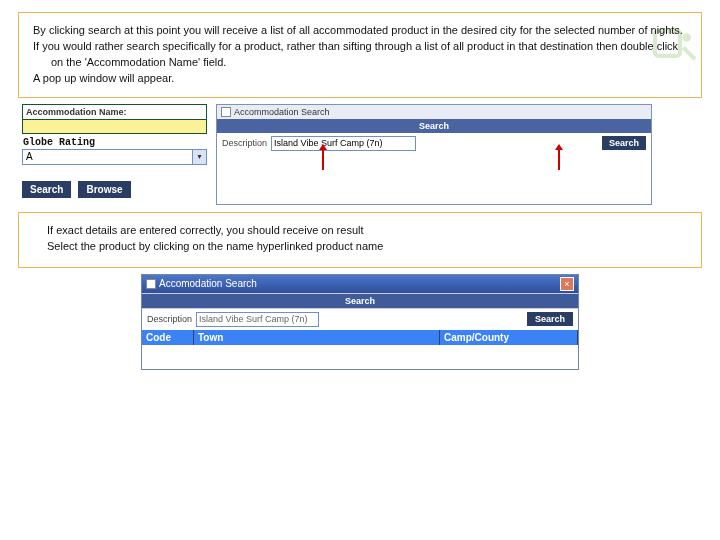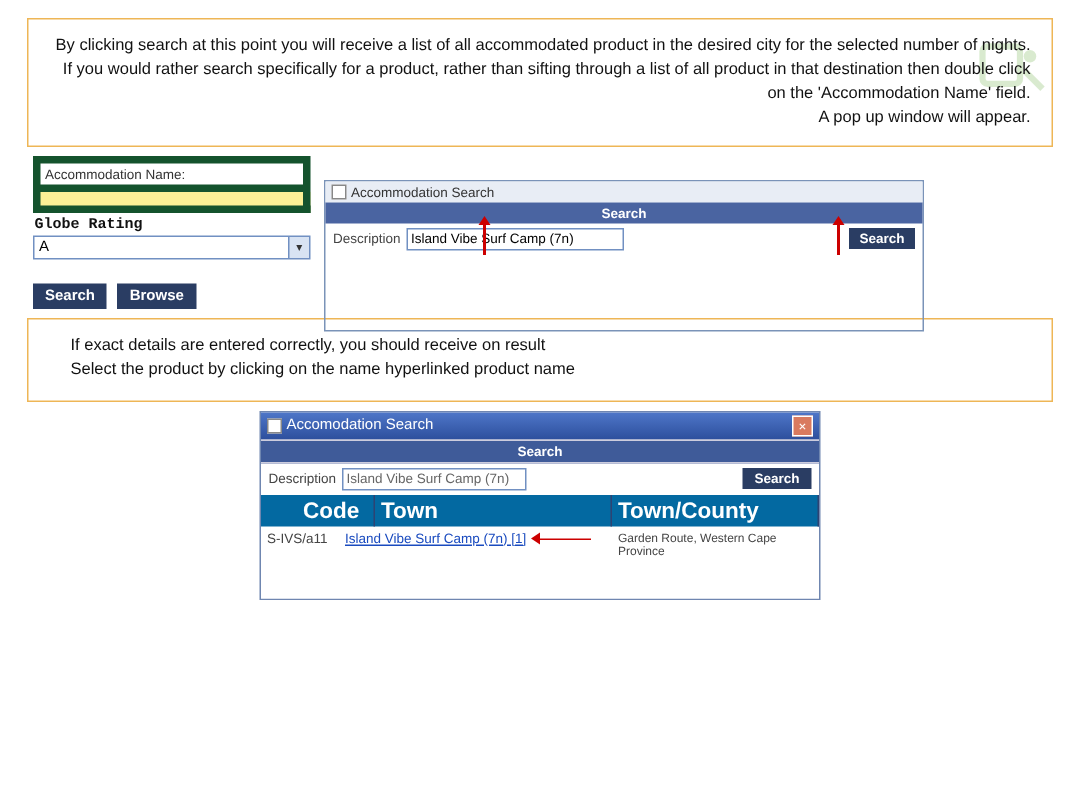--- a/index.html
+++ b/index.html
@@ -2,56 +2,56 @@
 <html><head>
 <meta charset="utf-8">
 <style>
   * { box-sizing: border-box; margin: 0; padding: 0; }
   body { background: #fff; font-family: Verdana, Arial, sans-serif; font-size: 11px; width: 720px; height: 540px; position: relative; }
   
   .logo { position: absolute; top: 24px; right: 20px; width: 50px; height: 42px; opacity: 0.25; }
   .logo svg { width: 100%; height: 100%; }
   
   .instruction-box { border: 1px solid #eeb656; margin: 12px 18px 6px 18px; padding: 10px 14px; color: #111; line-height: 1.45; position: relative; }
-  .instruction-box p { margin: 0; text-indent: -18px; padding-left: 18px; text-align: right; }
+  .instruction-box p { margin: 0; text-indent: -18px; padding-left: 18px; }
   .instruction-box .plain { text-indent: 0; padding-left: 0; }
   
   .screenshot-area-1 { margin: 4px 18px 8px 18px; position: relative; height: 100px; }
   .left-panel { position: absolute; left: 4px; top: 0; width: 185px; }
-  .panel-hdr { border: 5px solid #14532d; font-size: 9px; font-weight: normal; padding: 2px 3px; color: #333; }
+  .panel-hdr { border: 1px solid #14532d; font-size: 9px; font-weight: bold; padding: 2px 3px; color: #333; }
   .yellow-field { background: #fbf196; border-top: 0; height: 14px; }
   .label-row { font-size: 10px; padding: 3px 1px 1px 1px; color: #111; font-weight: bold; font-family: Liberation Mono, monospace; }
   .select-box { border: 1px solid #7190c2; height: 16px; display: flex; justify-content: space-between; align-items: center; padding-left: 3px; font-size: 10px; background:#fff; }
   .select-arrow { width: 14px; height: 14px; background: #d8e3f3; border-left:1px solid #7190c2; display:flex; align-items:center; justify-content:center; font-size:8px; color:#333;}
   .btn-dark { background: #2a3d63; color: #fff; border: none; font-size: 10px; font-weight: bold; padding: 3px 8px; margin-right: 4px; margin-top: 16px; }
   
-  .right-panel { position: absolute; left: 198px; top: 16px; width: 400px; border: 1px solid #7a93b8; }
+  .right-panel { position: absolute; left: 198px; top: 0; width: 436px; border: 1px solid #7a93b8; }
   .rp-title { background: #e8edf5; padding: 2px 4px; font-size: 9px; color: #333; display:flex; align-items:center; gap:3px;}
   .rp-search-bar { background: #4a64a1; color:#fff; text-align:center; font-size:9px; font-weight:bold; padding:2px 0;}
   .rp-row { display:flex; align-items:center; padding: 3px 5px; gap:4px; }
   .rp-label { font-size:9px; color:#444; }
   .rp-input { border:1px solid #7190c2; height:15px; font-size:9px; padding:0 2px; flex:0 0 145px; }
   .rp-btn { margin-left:auto; background: #2a3d63; color:#fff; border:none; font-size:9px; font-weight:bold; padding:2px 7px; }
   .arrow-up { width:10px; height:26px; display:inline-block; }
   .arrow-up::before { content:''; display:block; width:0;height:0;border-left:4px solid transparent;border-right:4px solid transparent;border-bottom:6px solid #c00; margin:0 auto;}
   .arrow-up::after { content:''; display:block; width:1.5px; height:20px; background:#c00; margin:0 auto;}
   .arrows-row { position:absolute; left:300px; top:40px; width:270px; display:flex; justify-content:space-between; }
   
   .instruction-box-2 { border: 1px solid #eeb656; margin: 0 18px 6px 18px; padding: 10px 20px 12px 28px; color: #111; line-height: 1.45; }
   
-  .screenshot-area-2 { margin: 2px auto 0 auto; width: 374px; }
+  .screenshot-area-2 { margin: 2px auto 0 auto; width: 438px; }
   .win { border:1px solid #6f86b0; }
   .win-title { background: linear-gradient(#4e76c8,#2d4f9d); color:#fff; font-size:10px; padding:2px 4px; display:flex; align-items:center; }
   .win-title .close { margin-left:auto; width:14px; height:14px; background:#d97a5f; border:1px solid #fff; color:#fff; display:flex; align-items:center; justify-content:center; font-size:9px;}
   .win-body { background:#fff; }
   .win-search-bar { background:#3f5b99; color:#fff; text-align:center; font-size:9px; font-weight:bold; padding:2px 0; border-top:1px solid #ccd; border-bottom:1px solid #ccd;}
   .win-row {display:flex; align-items:center; padding:3px 5px; gap:4px;}
   .win-input { border:1px solid #7190c2; height:15px; font-size:9px; padding:0 2px; flex:0 0 120px; color:#666;}
   .win-btn { margin-left:auto; background:#2a3d63; color:#fff; border:none; font-size:9px; font-weight:bold; padding:2px 8px; }
-  .tbl-hdr { background:#0369a1; color:#fff; display:flex; font-size:15px; font-weight:bold;padding-left:24px; }
+  .tbl-hdr { background:#3b82f6; color:#fff; display:flex; font-size:10px; font-weight:bold; }
   .tbl-hdr div { padding:2px 4px; border-right:1px solid #2d4373; }
   .tbl-row { display:flex; font-size:9px; color:#444; position:relative;}
   .tbl-row div { padding:3px 4px; }
   .c1{width:52px;} .c2{flex:1;} .c3{width:138px;}
   .link { color:#1a4bbf; text-decoration:underline; cursor:pointer; }
   .arrow-left { position:absolute; left:180px; top:3px; }
   .arrow-left::before{content:'';display:inline-block;width:0;height:0;border-top:4px solid transparent;border-bottom:4px solid transparent;border-right:6px solid #c00;vertical-align:middle;}
   .arrow-left::after{content:'';display:inline-block;width:34px;height:1.5px;background:#c00;vertical-align:middle;}
   .ie-icon{width:10px;height:10px;background:#fff;border:1px solid #888;display:inline-block;}
 </style>
@@ -120,24 +120,18 @@
     <div class="win-body">
       <div class="win-search-bar">Search</div>
       <div class="win-row">
         <span class="rp-label">Description</span>
         <input class="win-input" value="Island Vibe Surf Camp (7n)" style="">
         <button class="win-btn">Search</button>
       </div>
       <div class="tbl-hdr">
         <div class="c1">Code</div>
         <div class="c2">Town</div>
-        <div class="c3">Town/County</div>
-      </div>
-      <div class="tbl-row">
-        <div class="c1">S-IVS/a11</div>
-        <div class="c2"><span class="link">Island Vibe Surf Camp (7n) [1]</span></div>
-        <div class="c3" style="font-size:8px">Garden Route, Western Cape Province</div>
-        <span class="arrow-left"></span>
+        <div class="c3">Camp/County</div>
       </div>
       <div style="height:24px"></div>
     </div>
   </div>
 </div>
 
 </body></html>

